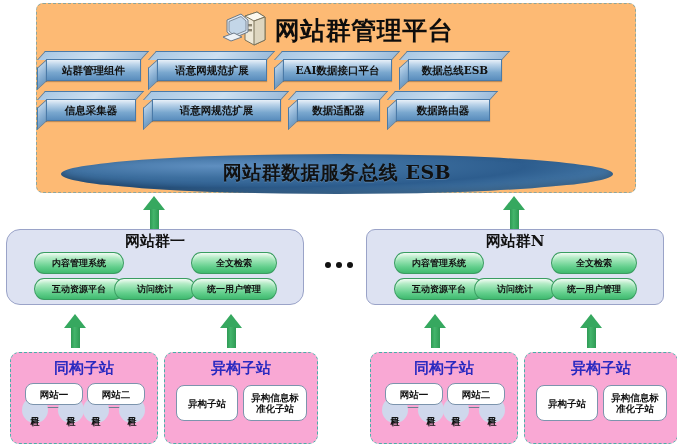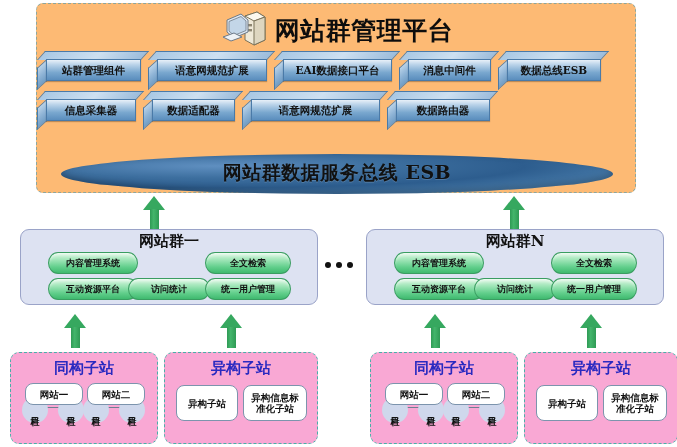--- a/index.html
+++ b/index.html
@@ -197,55 +197,48 @@
             <div class="lbl">语意网规范扩展</div>
           </div>
         </div>
         <div class="box3d" style="width: 118px;">
           <div class="topf"></div>
           <div class="sidef"></div>
           <div class="face">
             <div class="lbl">EAI数据接口平台</div>
           </div>
         </div>
-        <div class="box3d" style="width: 92px;">
-          <div class="topf"></div>
-          <div class="sidef"></div>
-          <div class="face">
-            <div class="lbl">消息中间件</div>
-          </div>
-        </div>
         <div class="box3d" style="width: 103px;">
           <div class="topf"></div>
           <div class="sidef"></div>
           <div class="face">
             <div class="lbl">数据总线ESB</div>
           </div>
         </div>
       </div>
     <div class="box3d-row row2" id="row2">
         <div class="box3d" style="width: 99px;">
           <div class="topf"></div>
           <div class="sidef"></div>
           <div class="face">
             <div class="lbl">信息采集器</div>
           </div>
         </div>
+        <div class="box3d" style="width: 138px;">
+          <div class="topf"></div>
+          <div class="sidef"></div>
+          <div class="face">
+            <div class="lbl">语意网规范扩展</div>
+          </div>
+        </div>
         <div class="box3d" style="width: 92px;">
           <div class="topf"></div>
           <div class="sidef"></div>
           <div class="face">
             <div class="lbl">数据适配器</div>
-          </div>
-        </div>
-        <div class="box3d" style="width: 138px;">
-          <div class="topf"></div>
-          <div class="sidef"></div>
-          <div class="face">
-            <div class="lbl">语意网规范扩展</div>
           </div>
         </div>
         <div class="box3d" style="width: 103px;">
           <div class="topf"></div>
           <div class="sidef"></div>
           <div class="face">
             <div class="lbl">数据路由器</div>
           </div>
         </div>
       </div>
@@ -257,21 +250,21 @@
 
   <div class="arrow-up" style="left:143px;top:196px;">
     <div class="head"></div>
       <div class="shaft"></div>
   </div>
   <div class="arrow-up" style="left:503px;top:196px;">
     <div class="head"></div>
       <div class="shaft"></div>
   </div>
 
-  <div class="group-panel" style="left:20px;">
+  <div class="group-panel" style="left:6px;border-radius:14px;">
     <div class="group-title">网站群一</div>
     <div class="cyl" style="left:27px;top:22px;width:90px;">
         <span>内容管理系统</span>
       </div>
     <div class="cyl" style="left:184px;top:22px;width:86px;">
         <span>全文检索</span>
       </div>
     <div class="cyl" style="left:27px;top:48px;width:90px;">
         <span>互动资源平台</span>
       </div>

